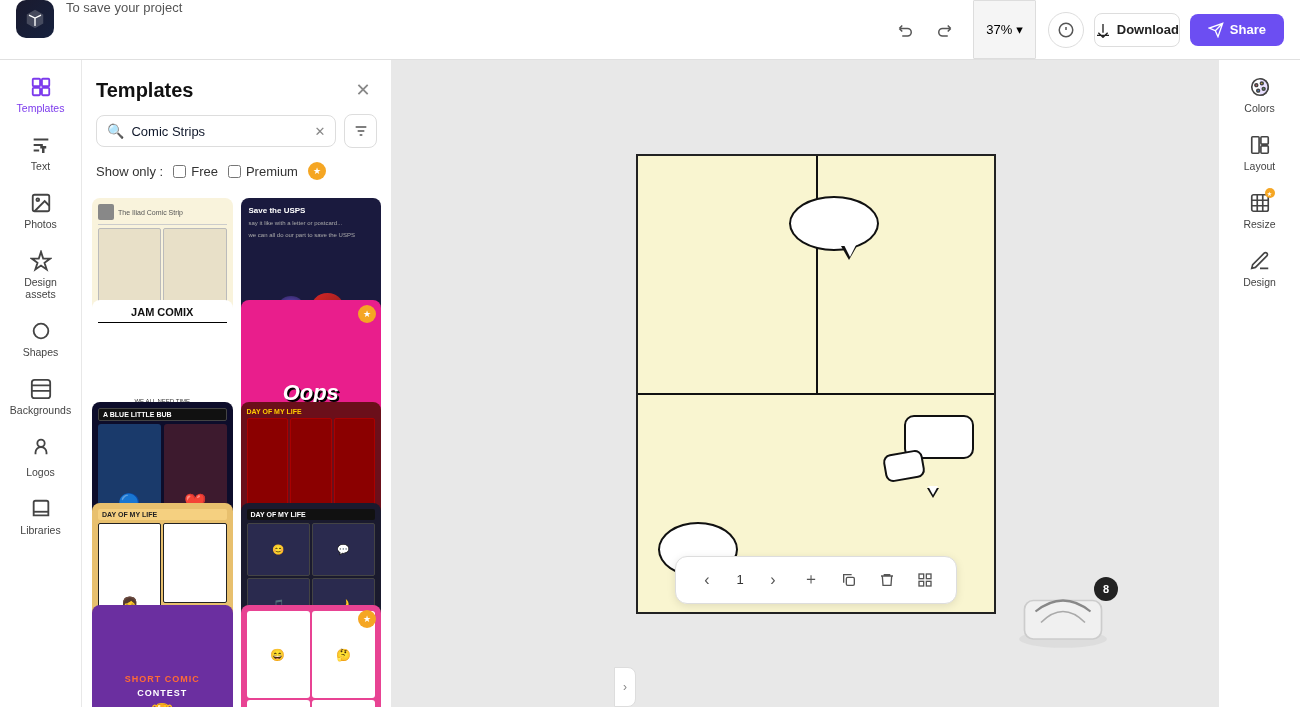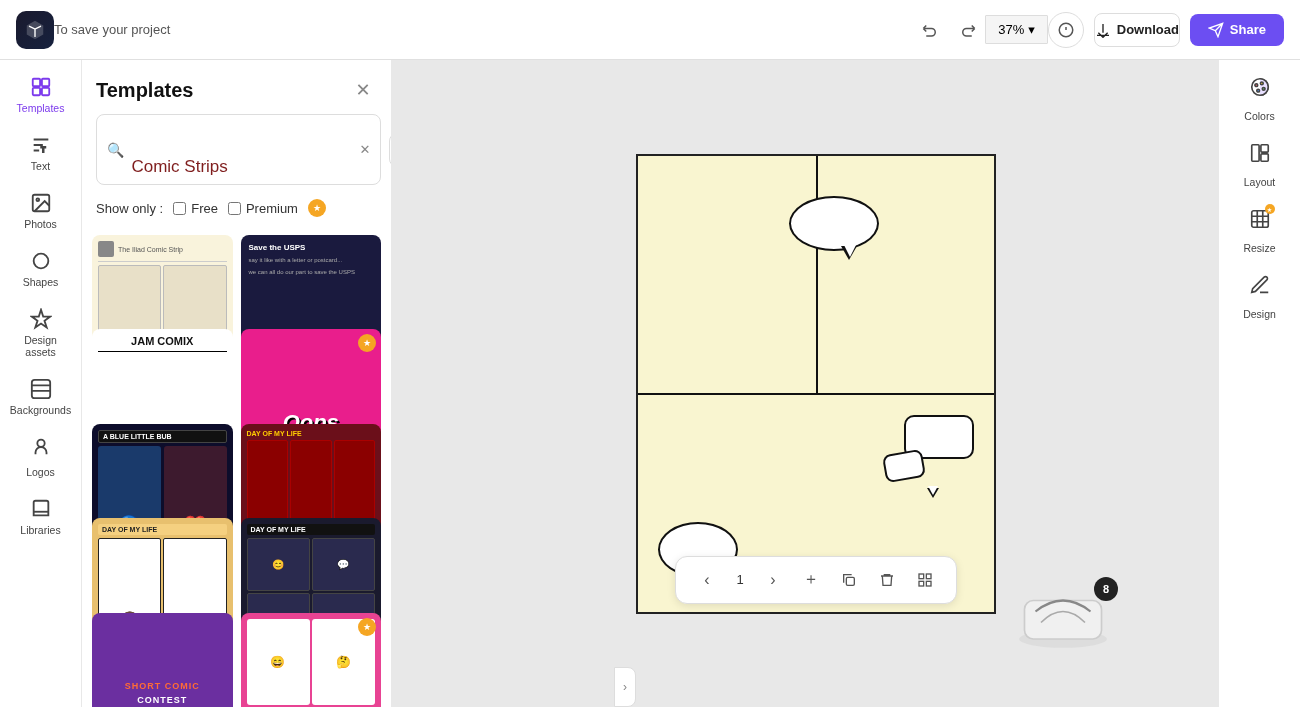--- a/index.html
+++ b/index.html
@@ -3,23 +3,22 @@
   <meta charset="utf-8">
   <style>
     * { box-sizing: border-box; margin: 0; padding: 0; }
     body { font-family: -apple-system, BlinkMacSystemFont, 'Segoe UI', sans-serif; background: #f0f0f0; width: 1300px; height: 707px; overflow: hidden; display: flex; flex-direction: column; }
 
     
     .topbar {
       height: 60px;
       background: #fff;
       display: flex;
-      align-items: center;
       padding: 0 16px;
-      gap: 0;
+      gap: 12px;
       border-bottom: 1px solid #e0e0e0;
       z-index: 10;
       flex-shrink: 0;
     }
     .topbar-logo {
       width: 38px; height: 38px;
       background: linear-gradient(135deg, #1a1a2e, #16213e);
       border-radius: 10px;
       display: flex; align-items: center; justify-content: center;
       flex-shrink: 0;
@@ -158,23 +157,22 @@
       flex: 1;
       display: flex; align-items: center;
       border: 1.5px solid #ddd;
       border-radius: 8px;
       padding: 7px 10px;
       gap: 7px;
       background: #fff;
     }
     .search-box input {
       border: none; outline: none;
-      font-size: 17px; color: #7f1d1d; flex: 1;
+      font-size: 13px; color: #0f172a; flex: 1;
       background: transparent;
-      margin-top: 35px;
     }
     .search-icon { color: #888; font-size: 14px; }
     .search-clear { background: none; border: none; cursor: pointer; color: #888; font-size: 13px; }
     .filter-btn {
       width: 34px; height: 34px;
       border: 1.5px solid #ddd;
       border-radius: 8px;
       background: #fff;
       cursor: pointer;
       display: flex; align-items: center; justify-content: center;
@@ -300,21 +298,21 @@
       flex-direction: column;
       align-items: center;
       gap: 4px;
       padding: 8px 4px;
       border-radius: 8px;
       cursor: pointer;
       width: 72px;
       color: #444;
     }
     .right-sidebar-item svg { width: 22px; height: 22px; }
-    .rs-label { font-size: 10.5px; text-align: left; margin-top: 8px; }
+    .rs-label { font-size: 10.5px; text-align: left; }
 
     
     .floating-element {
       position: absolute;
       bottom: 50px;
       right: 100px;
       width: 110px; height: 80px;
     }
     .float-badge {
       position: absolute;
@@ -402,30 +400,30 @@
       <svg viewBox="0 0 24 24" fill="none" stroke="currentColor" stroke-width="2">
           <rect x="3" y="3" width="18" height="18" rx="2"></rect>
           <circle cx="8.5" cy="8.5" r="1.5"></circle>
           <path d="M21 15l-5-5L5 21"></path>
         </svg>
       <span class="sidebar-label">Photos</span>
     </div>
 
     <div class="sidebar-item">
       <svg viewBox="0 0 24 24" fill="none" stroke="currentColor" stroke-width="2">
-          <circle cx="12" cy="12" r="8"></circle>
-        </svg>
-      <span class="sidebar-label">Shapes</span>
+          <path d="M12 2l2.4 7.4H22l-6.2 4.5 2.4 7.4L12 17l-6.2 4.3 2.4-7.4L2 9.4h7.6L12 2z"></path>
+        </svg>
+      <span class="sidebar-label">Design assets</span>
     </div>
 
     <div class="sidebar-item">
       <svg viewBox="0 0 24 24" fill="none" stroke="currentColor" stroke-width="2">
-          <path d="M12 2l2.4 7.4H22l-6.2 4.5 2.4 7.4L12 17l-6.2 4.3 2.4-7.4L2 9.4h7.6L12 2z"></path>
-        </svg>
-      <span class="sidebar-label">Design assets</span>
+          <circle cx="12" cy="12" r="8"></circle>
+        </svg>
+      <span class="sidebar-label">Shapes</span>
     </div>
 
     <div class="sidebar-item">
       <svg viewBox="0 0 24 24" fill="none" stroke="currentColor" stroke-width="2">
           <rect x="2" y="2" width="20" height="20" rx="3"></rect>
           <path d="M2 8h20M2 14h20"></path>
         </svg>
       <span class="sidebar-label">Backgrounds</span>
     </div>
 

